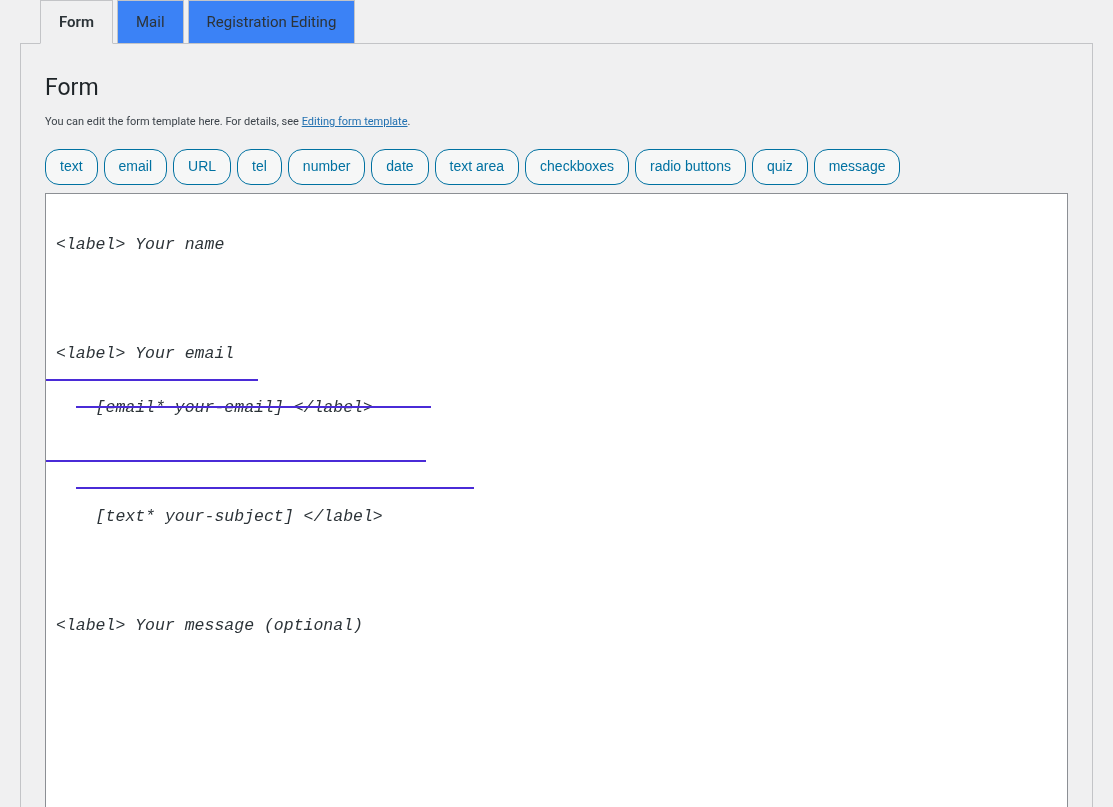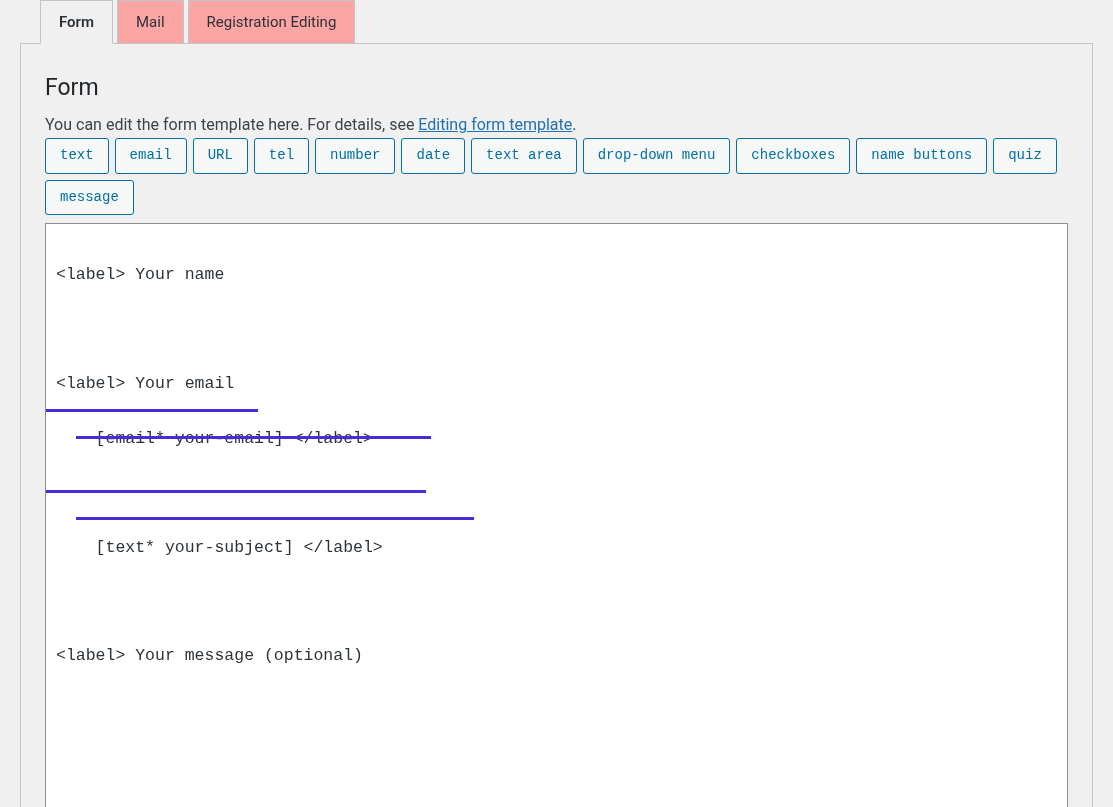--- a/index.html
+++ b/index.html
@@ -17,21 +17,21 @@
       padding: 0 20px 20px 20px;
     }
     .tabs {
       display: flex;
       gap: 4px;
       padding-left: 20px;
       margin-bottom: 0;
     }
     .tab {
       padding: 12px 18px;
-      background: #fca5a5;
+      background: #3b82f6;
       border: 1px solid #c3c4c7;
       border-bottom: none;
       font-size: 15px;
       color: #2c3338;
       cursor: pointer;
       white-space: nowrap;
     }
     .tab.active {
       background: #f0f0f1;
       border-bottom: 1px solid #f0f0f1;
@@ -46,61 +46,61 @@
       margin-top: -1px;
       position: relative;
     }
     .panel h2 {
       font-size: 23px;
       font-weight: 400;
       color: #1d2327;
       margin-bottom: 14px;
     }
     .description {
-      font-size: 16px;
+      font-size: 11px;
       color: #3c434a;
-      margin-bottom: 4px;
+      margin-bottom: 21px;
     }
     .description a {
       color: #2271b1;
       text-decoration: underline;
     }
     .tag-buttons {
       display: flex;
       flex-wrap: wrap;
       gap: 6px;
       margin-bottom: 8px;
     }
     .tag-btn {
       padding: 7px 14px;
       background: #f6f7f7;
       border: 1px solid #0071a1;
-      border-radius: 3px;
+      border-radius: 14px;
       color: #0071a1;
       font-size: 14px;
       cursor: pointer;
       line-height: 1.4;
-      font-family: Liberation Mono, monospace;
     }
     .editor-area {
       position: relative;
       border: 1px solid #8c8f94;
       background: #fff;
       font-family: Consolas, Monaco, "Courier New", monospace;
       font-size: 16.5px;
       line-height: 1.65;
       color: #2c3338;
       padding: 10px 10px;
       min-height: 490px;
       white-space: pre;
       overflow: hidden;
     }
     .code-line {
       white-space: pre;
       font-family: Consolas, Monaco, "Courier New", monospace;
+      font-style: italic;
     }
     .strike-line {
       position: absolute;
       height: 2.5px;
       background: #4a2bd7;
       left: 0;
     }
   </style>
 </head>
 <body>
@@ -119,23 +119,22 @@
     </p>
 
     <div class="tag-buttons">
       <button class="tag-btn">text</button>
       <button class="tag-btn">email</button>
       <button class="tag-btn">URL</button>
       <button class="tag-btn">tel</button>
       <button class="tag-btn">number</button>
       <button class="tag-btn">date</button>
       <button class="tag-btn">text area</button>
-      <button class="tag-btn">drop-down menu</button>
       <button class="tag-btn">checkboxes</button>
-      <button class="tag-btn">name buttons</button>
+      <button class="tag-btn">radio buttons</button>
       <button class="tag-btn">quiz</button>
       <button class="tag-btn">message</button>
     </div>
 
     <div class="editor-area">
 <div class="code-line">&lt;label&gt; Your name</div>
 <div class="code-line">&nbsp;</div>
 <div class="code-line">&lt;label&gt; Your email</div>
 <div class="code-line">    [email* your-email] &lt;/label&gt;</div>
 <div class="code-line">&nbsp;</div>

